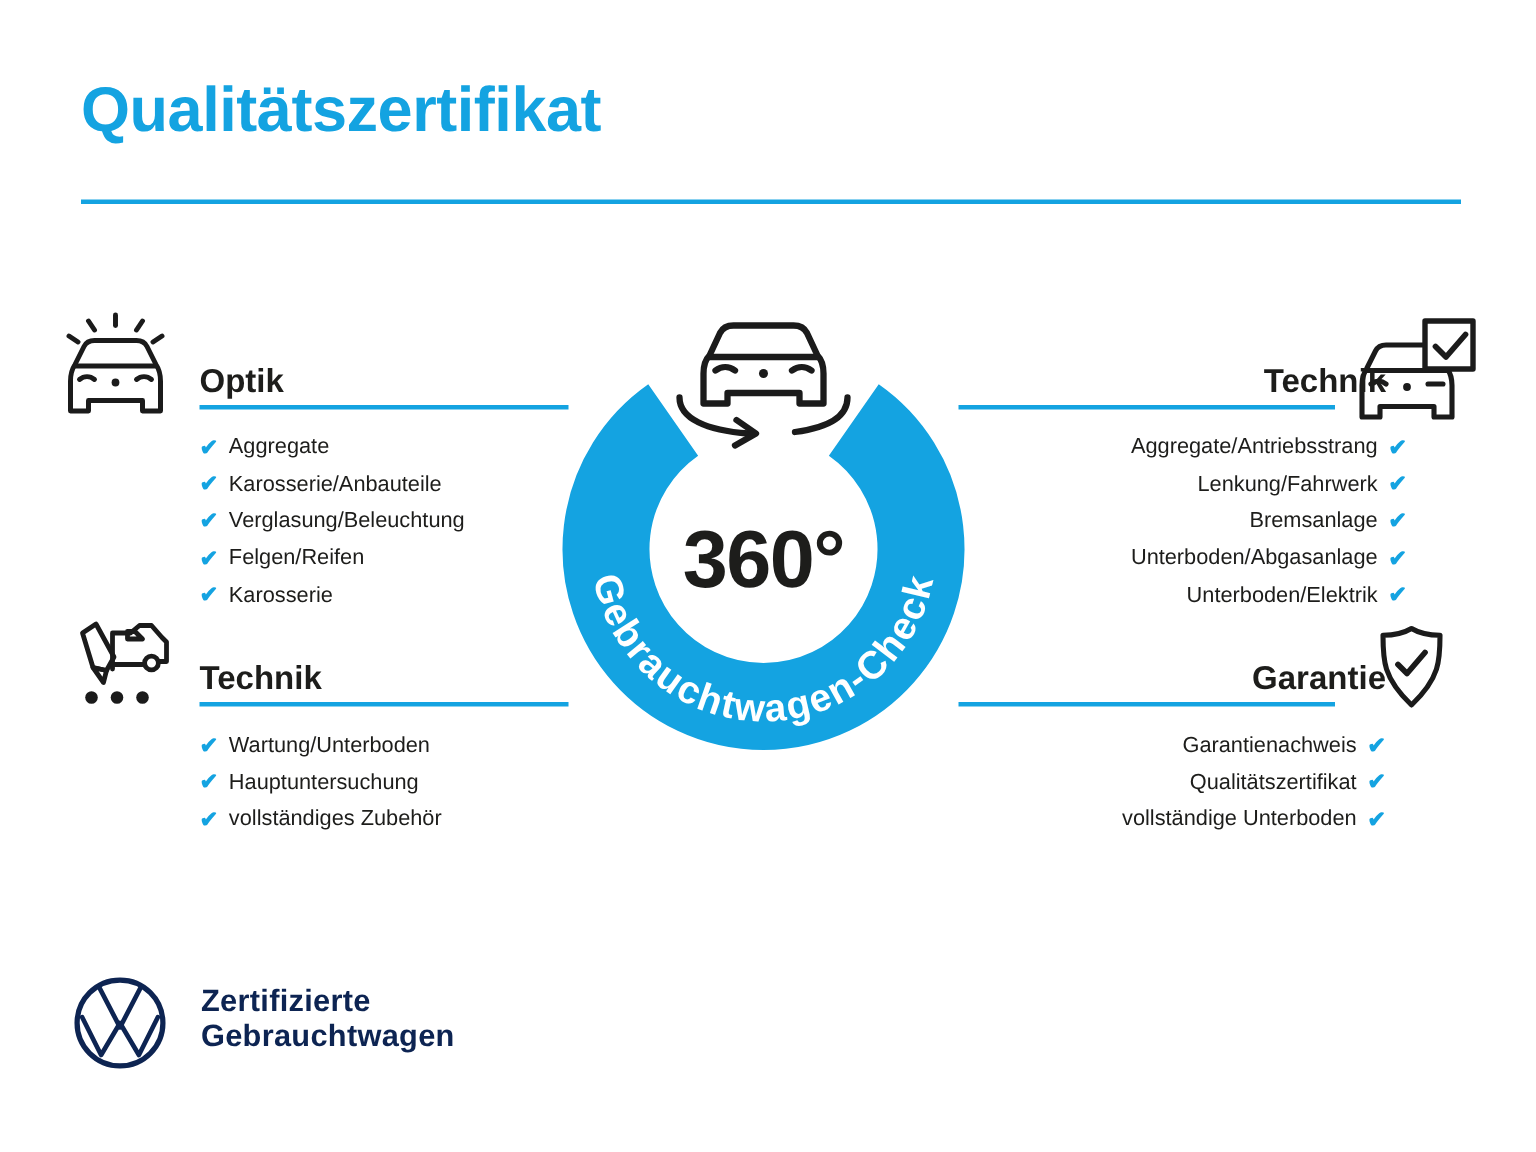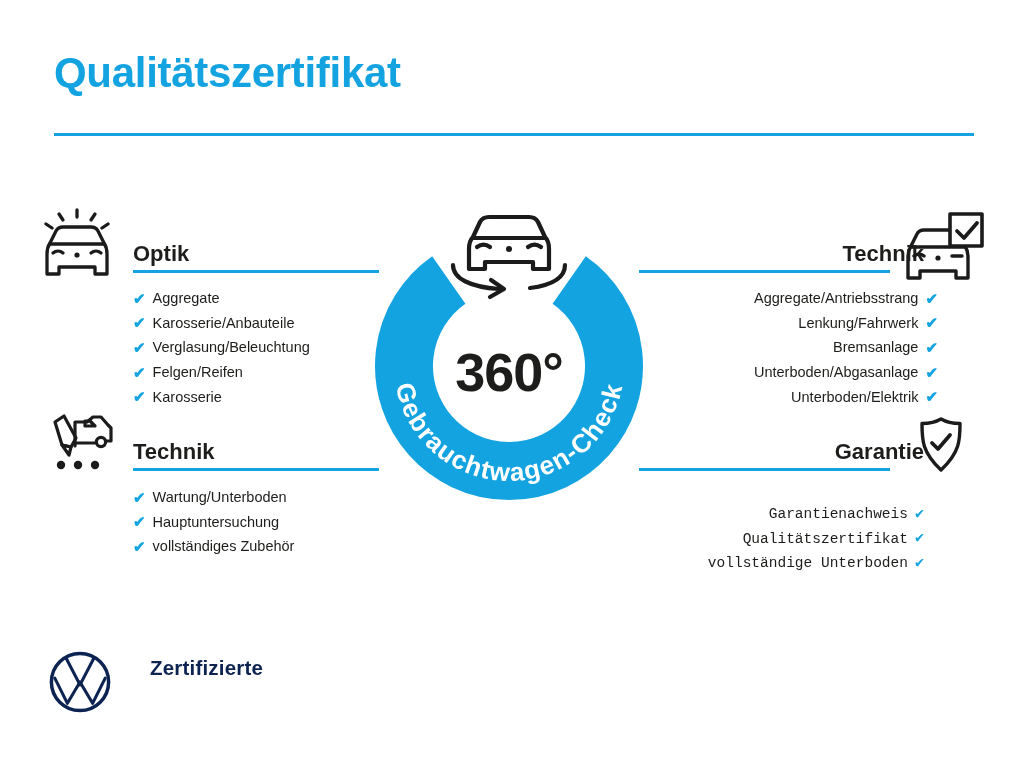--- a/index.html
+++ b/index.html
@@ -15,21 +15,21 @@
   .title-rule{left:54px;top:133px;width:920px;height:3px;background:#14a3e1;}
   .sec-title{margin:0;font-size:22px;font-weight:bold;color:#1d1d1b;line-height:28px;}
   .sec-title.right{text-align:left;}
   .sec-rule{height:3px;background:#14a3e1;}
   .list{list-style:none;margin:0;padding:0;font-size:14.5px;color:#1d1d1b;}
   .list li{height:24.6px;display:flex;align-items:center;gap:7px;white-space:nowrap;}
   .list.rightside li{justify-content:flex-end;}
   .chk{color:#14a3e1;font-size:15px;font-weight:bold;line-height:1;}
   .badge{left:369px;top:195px;width:280px;height:310px;}
   .footer-text{
-    left:150px;top:656px;font-size:20.5px;font-weight:bold;color:#0d2452;line-height:23px;
+    left:134px;top:656px;font-size:20.5px;font-weight:bold;color:#0d2452;line-height:23px;
     letter-spacing:0.2px;
   }
   svg{display:block;}
 </style>
 </head>
 <body>
 
 <div class="page">
 
   <h1 class="abs title">Qualitätszertifikat</h1>
@@ -141,21 +141,21 @@
   </ul>
 
   <span class="abs" style="left:917px;top:416px;">
     <svg width="48" height="58" viewBox="0 0 48 58" fill="none" stroke="#1b1b1b" stroke-width="3.4" stroke-linecap="round" stroke-linejoin="round">
       <path d="M24 3 C29 6 35 7.5 43 7.5 C43 24 43 36 24 54 C5 36 5 24 5 7.5 C13 7.5 19 6 24 3 Z"></path>
       <path d="M15 27 L21 33 L33 19" stroke-width="3.8"></path>
     </svg>
   </span>
   <h2 class="abs sec-title right" style="right:134px;top:438px;">Garantie</h2>
   <div class="abs sec-rule" style="left:639px;top:468px;width:251px;"></div>
-  <ul class="abs list rightside" style="right:134px;top:502px;width:300px;font-family:Liberation Mono, monospace;">
+  <ul class="abs list rightside" style="right:134px;top:485px;width:300px;">
     <li>
         <span>Garantienachweis</span>
         <span class="chk">✔</span>
       </li>
     <li>
         <span>Qualitätszertifikat</span>
         <span class="chk">✔</span>
       </li>
     <li>
         <span>vollständige Unterboden</span>
@@ -194,15 +194,16 @@
 
   <span class="abs" style="left:48px;top:650px;">
     <svg width="64" height="64" viewBox="0 0 66 66" fill="none" stroke="#0d2452" stroke-linecap="round" stroke-linejoin="round">
       <circle cx="33" cy="33" r="29.5" stroke-width="3.6"></circle>
       <path d="M19 9 L33 36 L47 9" stroke-width="3.2"></path>
       <path d="M7 29 L20 55 L33 33 L46 55 L59 29" stroke-width="3.2"></path>
     </svg>
   </span>
   <div class="abs footer-text">
     <div>Zertifizierte</div>
+    <div>Gebrauchtwagen</div>
   </div>
 
 </div>
 
 </body></html>

